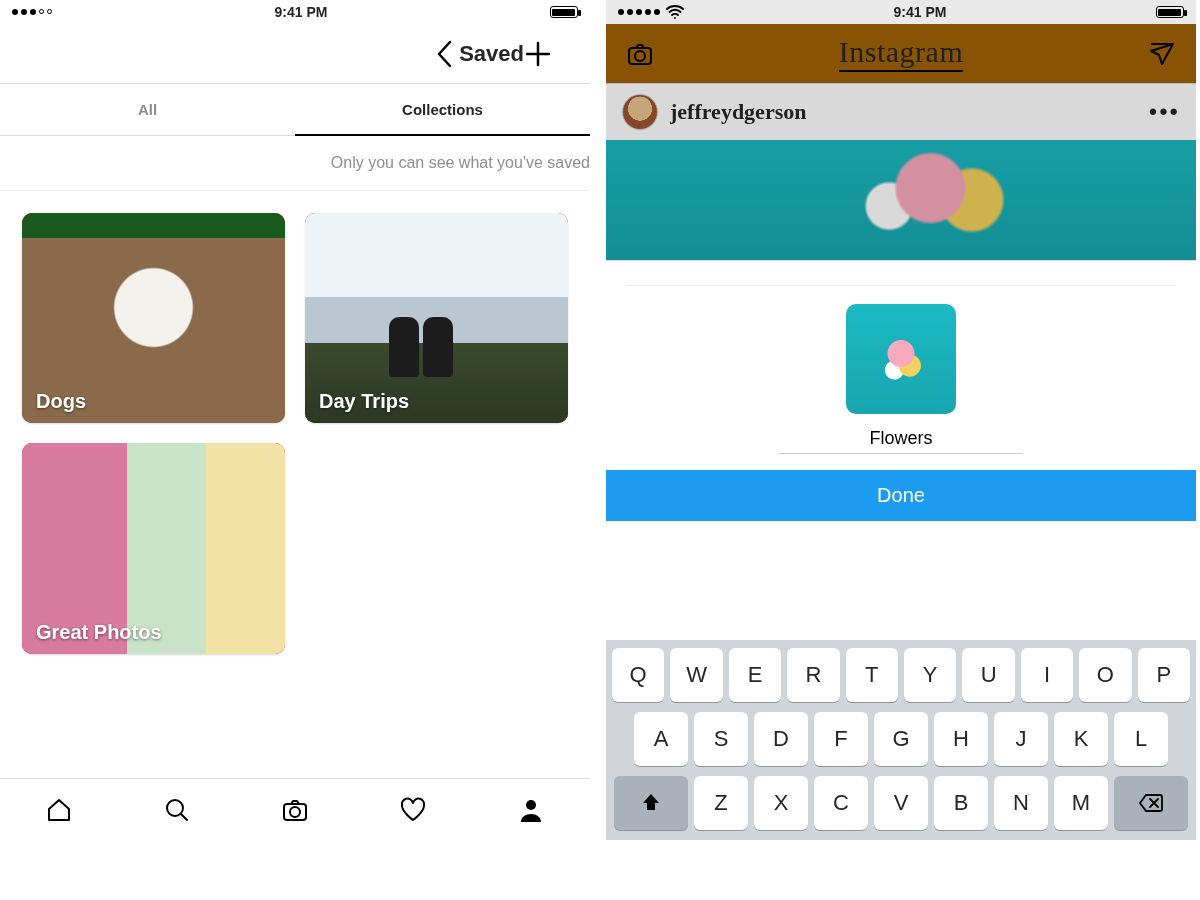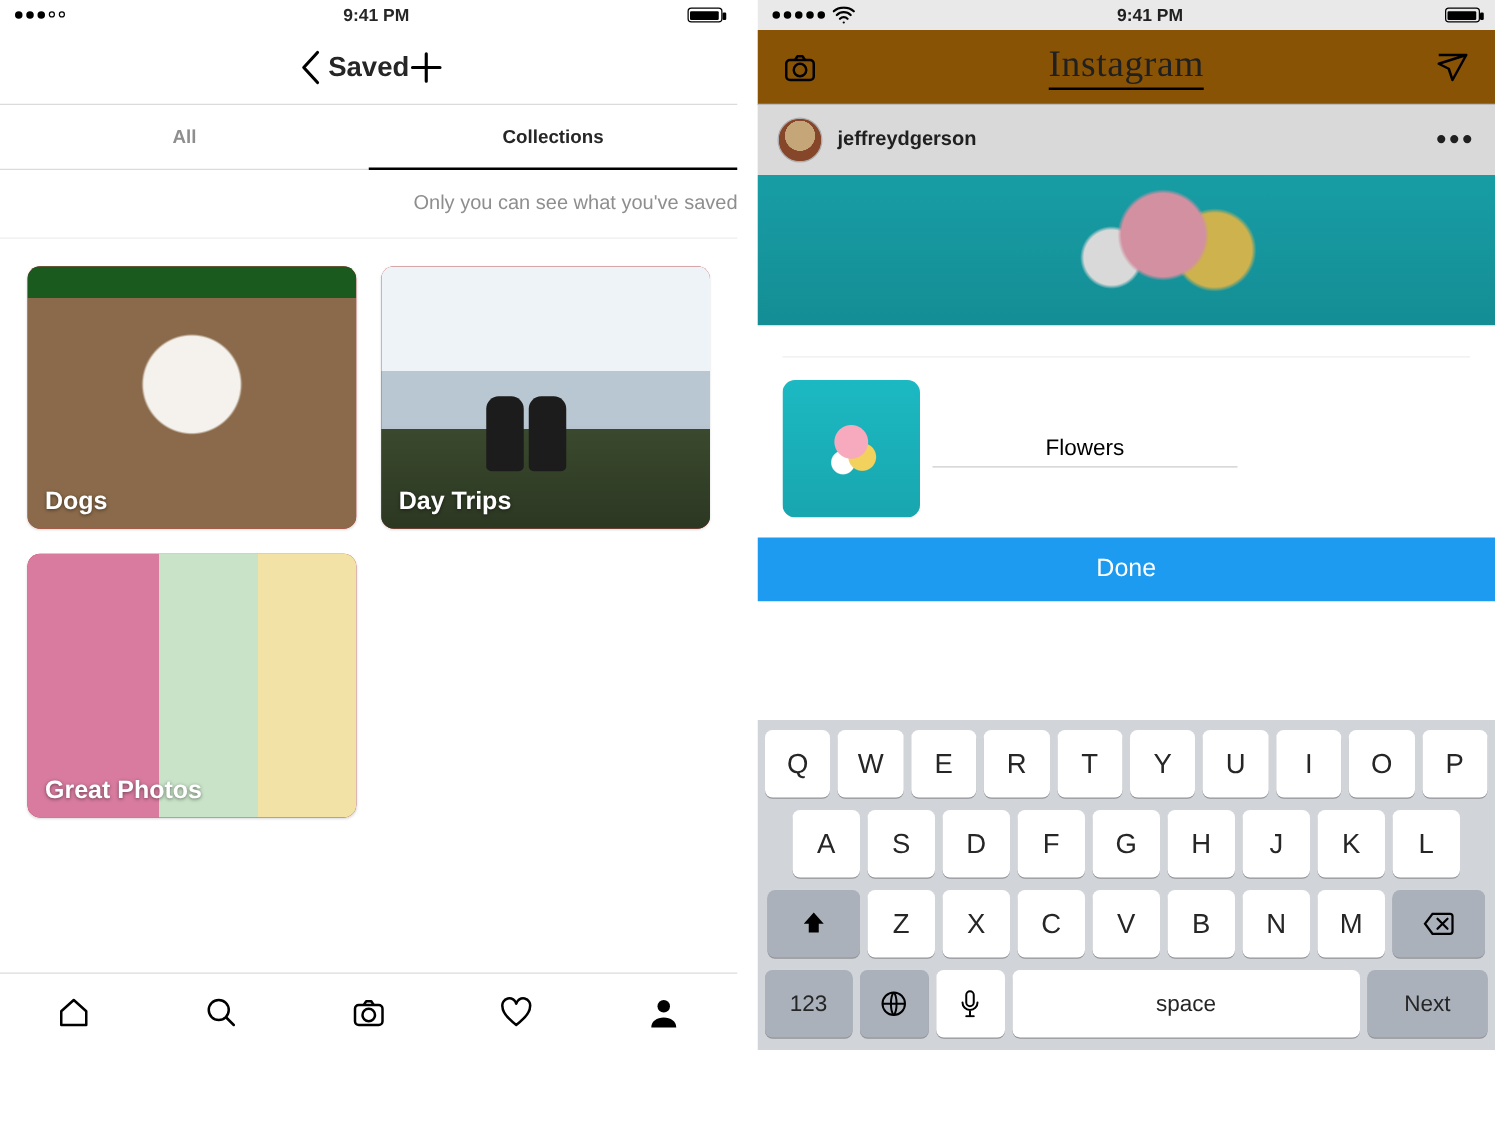--- a/index.html
+++ b/index.html
@@ -59,21 +59,21 @@
     width:28px; height:12px; border:1.5px solid #000; border-radius:3px; position:relative;
   }
   .battery::after{
     content:""; position:absolute; right:-4px; top:3px; width:2.5px; height:6px; background:#000; border-radius:1px;
   }
   .battery .fill{ position:absolute; inset:1.5px; background:#000; border-radius:1px;}
 
   
   .navbar {
     height: 60px;
-    display:flex; align-items:center; justify-content:center;
+    display:flex; align-items:center; justify-content:flex-end;
     padding: 0 38px;
     border-bottom: 1px solid var(--border);
   }
   .navbar .title { font-size: 22px; font-weight: 600; }
   .icon-btn {
     width: 28px; height: 28px; display:flex; align-items:center; justify-content:center;
     cursor: pointer;
   }
   svg { display:block; }
 
@@ -152,40 +152,40 @@
   }
   .ig-logo {
     font-family: "Brush Script MT","Segoe Script",cursive;
     font-size: 30px; font-weight:500; letter-spacing:.5px;
     border-bottom: 2px solid #000; padding-bottom:1px;
   }
   .feed-head {
     display:flex; align-items:center; gap:12px; padding: 10px 16px; background:#fff;
   }
   .avatar { width:36px;height:36px;border-radius:50%;background: radial-gradient(circle at 50% 40%, #e8c38e 0 45%, #9d5231 46% 100%); border:1px solid #ccc;}
-  .feed-username { font-size:16px; font-weight:600; }
+  .feed-username { font-size:22px; font-weight:600;font-family:Liberation Serif, serif; }
   .feed-more { margin-left:auto; font-size:24px; letter-spacing:2px; cursor:pointer;}
   .post-img {
     height: 120px;
     background:
       radial-gradient(circle at 55% 40%, #f7a9bd 0 10%, transparent 11%),
       radial-gradient(circle at 62% 50%, #f2d15c 0 8%, transparent 9%),
       radial-gradient(circle at 48% 55%, #fff 0 7%, transparent 8%),
       linear-gradient(180deg,#1cb9c2,#18a6af);
   }
 
   
   .sheet {
     background:#fff; border-top:1px solid var(--border);
     padding: 14px 20px 4px;
   }
   .sheet-header { display:flex; align-items:center; justify-content:center; position:relative; height:34px;}
   .sheet-header .back { position:absolute; left:0; cursor:pointer;}
   .sheet-title { font-size:20px; font-weight:600;}
-  .sheet-body { display:flex; flex-direction:row; align-items:center; padding: 18px 0 12px; gap:10px; border-top:1px solid #eee; margin-top:10px;}
+  .sheet-body { display:flex; flex-direction:column; align-items:center; padding: 18px 0 12px; gap:10px; border-top:1px solid #eee; margin-top:10px;}
   .preview {
     width:110px; height:110px; border-radius:10px;
     background:
       radial-gradient(circle at 50% 45%, #f7a9bd 0 16%, transparent 17%),
       radial-gradient(circle at 58% 56%, #f2d15c 0 12%, transparent 13%),
       radial-gradient(circle at 44% 60%, #fff 0 10%, transparent 11%),
       linear-gradient(180deg,#1cb9c2,#18a6af);
   }
   .name-input {
     font-size:18px; text-align:center; border:none; border-bottom:1px solid #ccc; padding:4px 6px; min-width:110px; outline:none;
@@ -401,33 +401,16 @@
         <div class="key">B</div>
         <div class="key">N</div>
         <div class="key">M</div>
         <div class="key dark wide1">
           <svg width="26" height="20" viewBox="0 0 26 20" fill="none">
               <path d="M8 2h14a2 2 0 0 1 2 2v12a2 2 0 0 1-2 2H8l-6-8 6-8z" stroke="#000" stroke-width="1.8"></path>
               <path d="M12 6l8 8M20 6l-8 8" stroke="#000" stroke-width="1.8" stroke-linecap="round"></path>
             </svg>
         </div>
       </div>
-      <div class="krow">
-        <div class="key dark num">123</div>
-        <div class="key dark globe">
-          <svg width="22" height="22" viewBox="0 0 22 22" fill="none">
-              <circle cx="11" cy="11" r="9" stroke="#000" stroke-width="1.6"></circle>
-              <path d="M2 11h18M11 2c3 3 3 15 0 18M11 2c-3 3-3 15 0 18" stroke="#000" stroke-width="1.6"></path>
-            </svg>
-        </div>
-        <div class="key mic">
-          <svg width="16" height="22" viewBox="0 0 16 22" fill="none">
-              <rect x="5" y="1" width="6" height="12" rx="3" stroke="#000" stroke-width="1.6"></rect>
-              <path d="M2 10a6 6 0 0 0 12 0M8 16v5M5 21h6" stroke="#000" stroke-width="1.6" stroke-linecap="round"></path>
-            </svg>
-        </div>
-        <div class="key space">space</div>
-        <div class="key dark next">Next</div>
-      </div>
     </div>
   </div>
 
 </div>
 
 </body></html>

